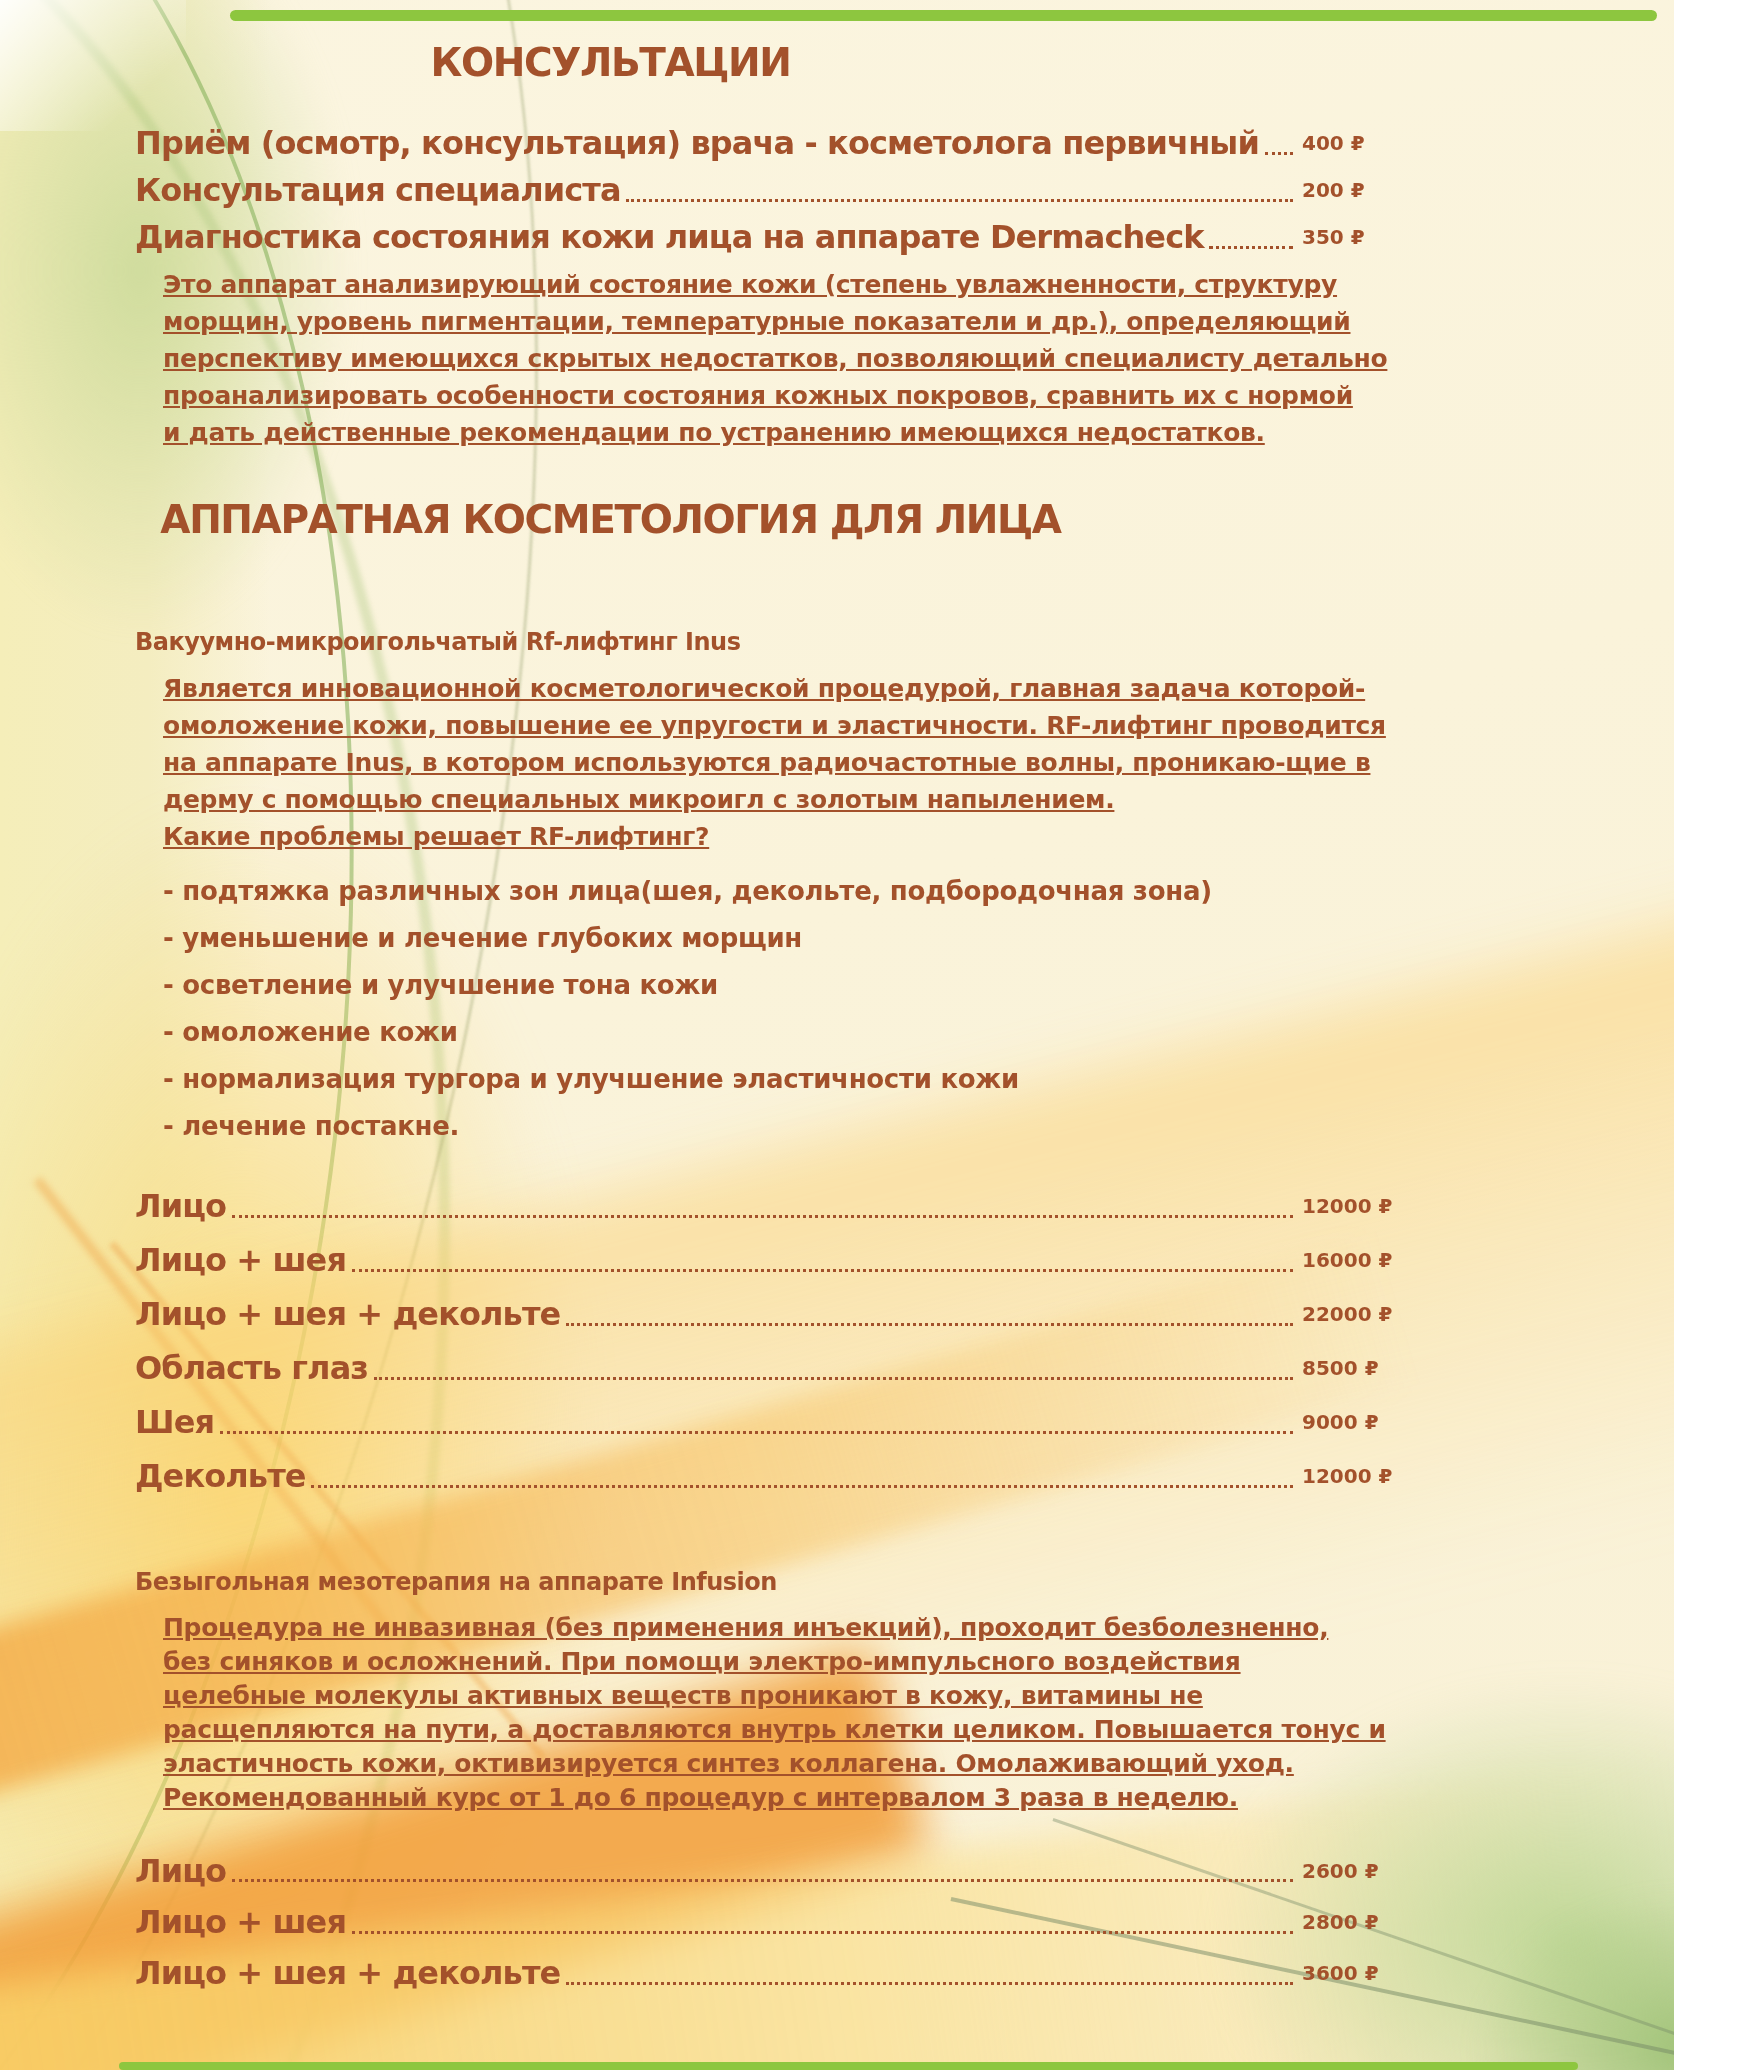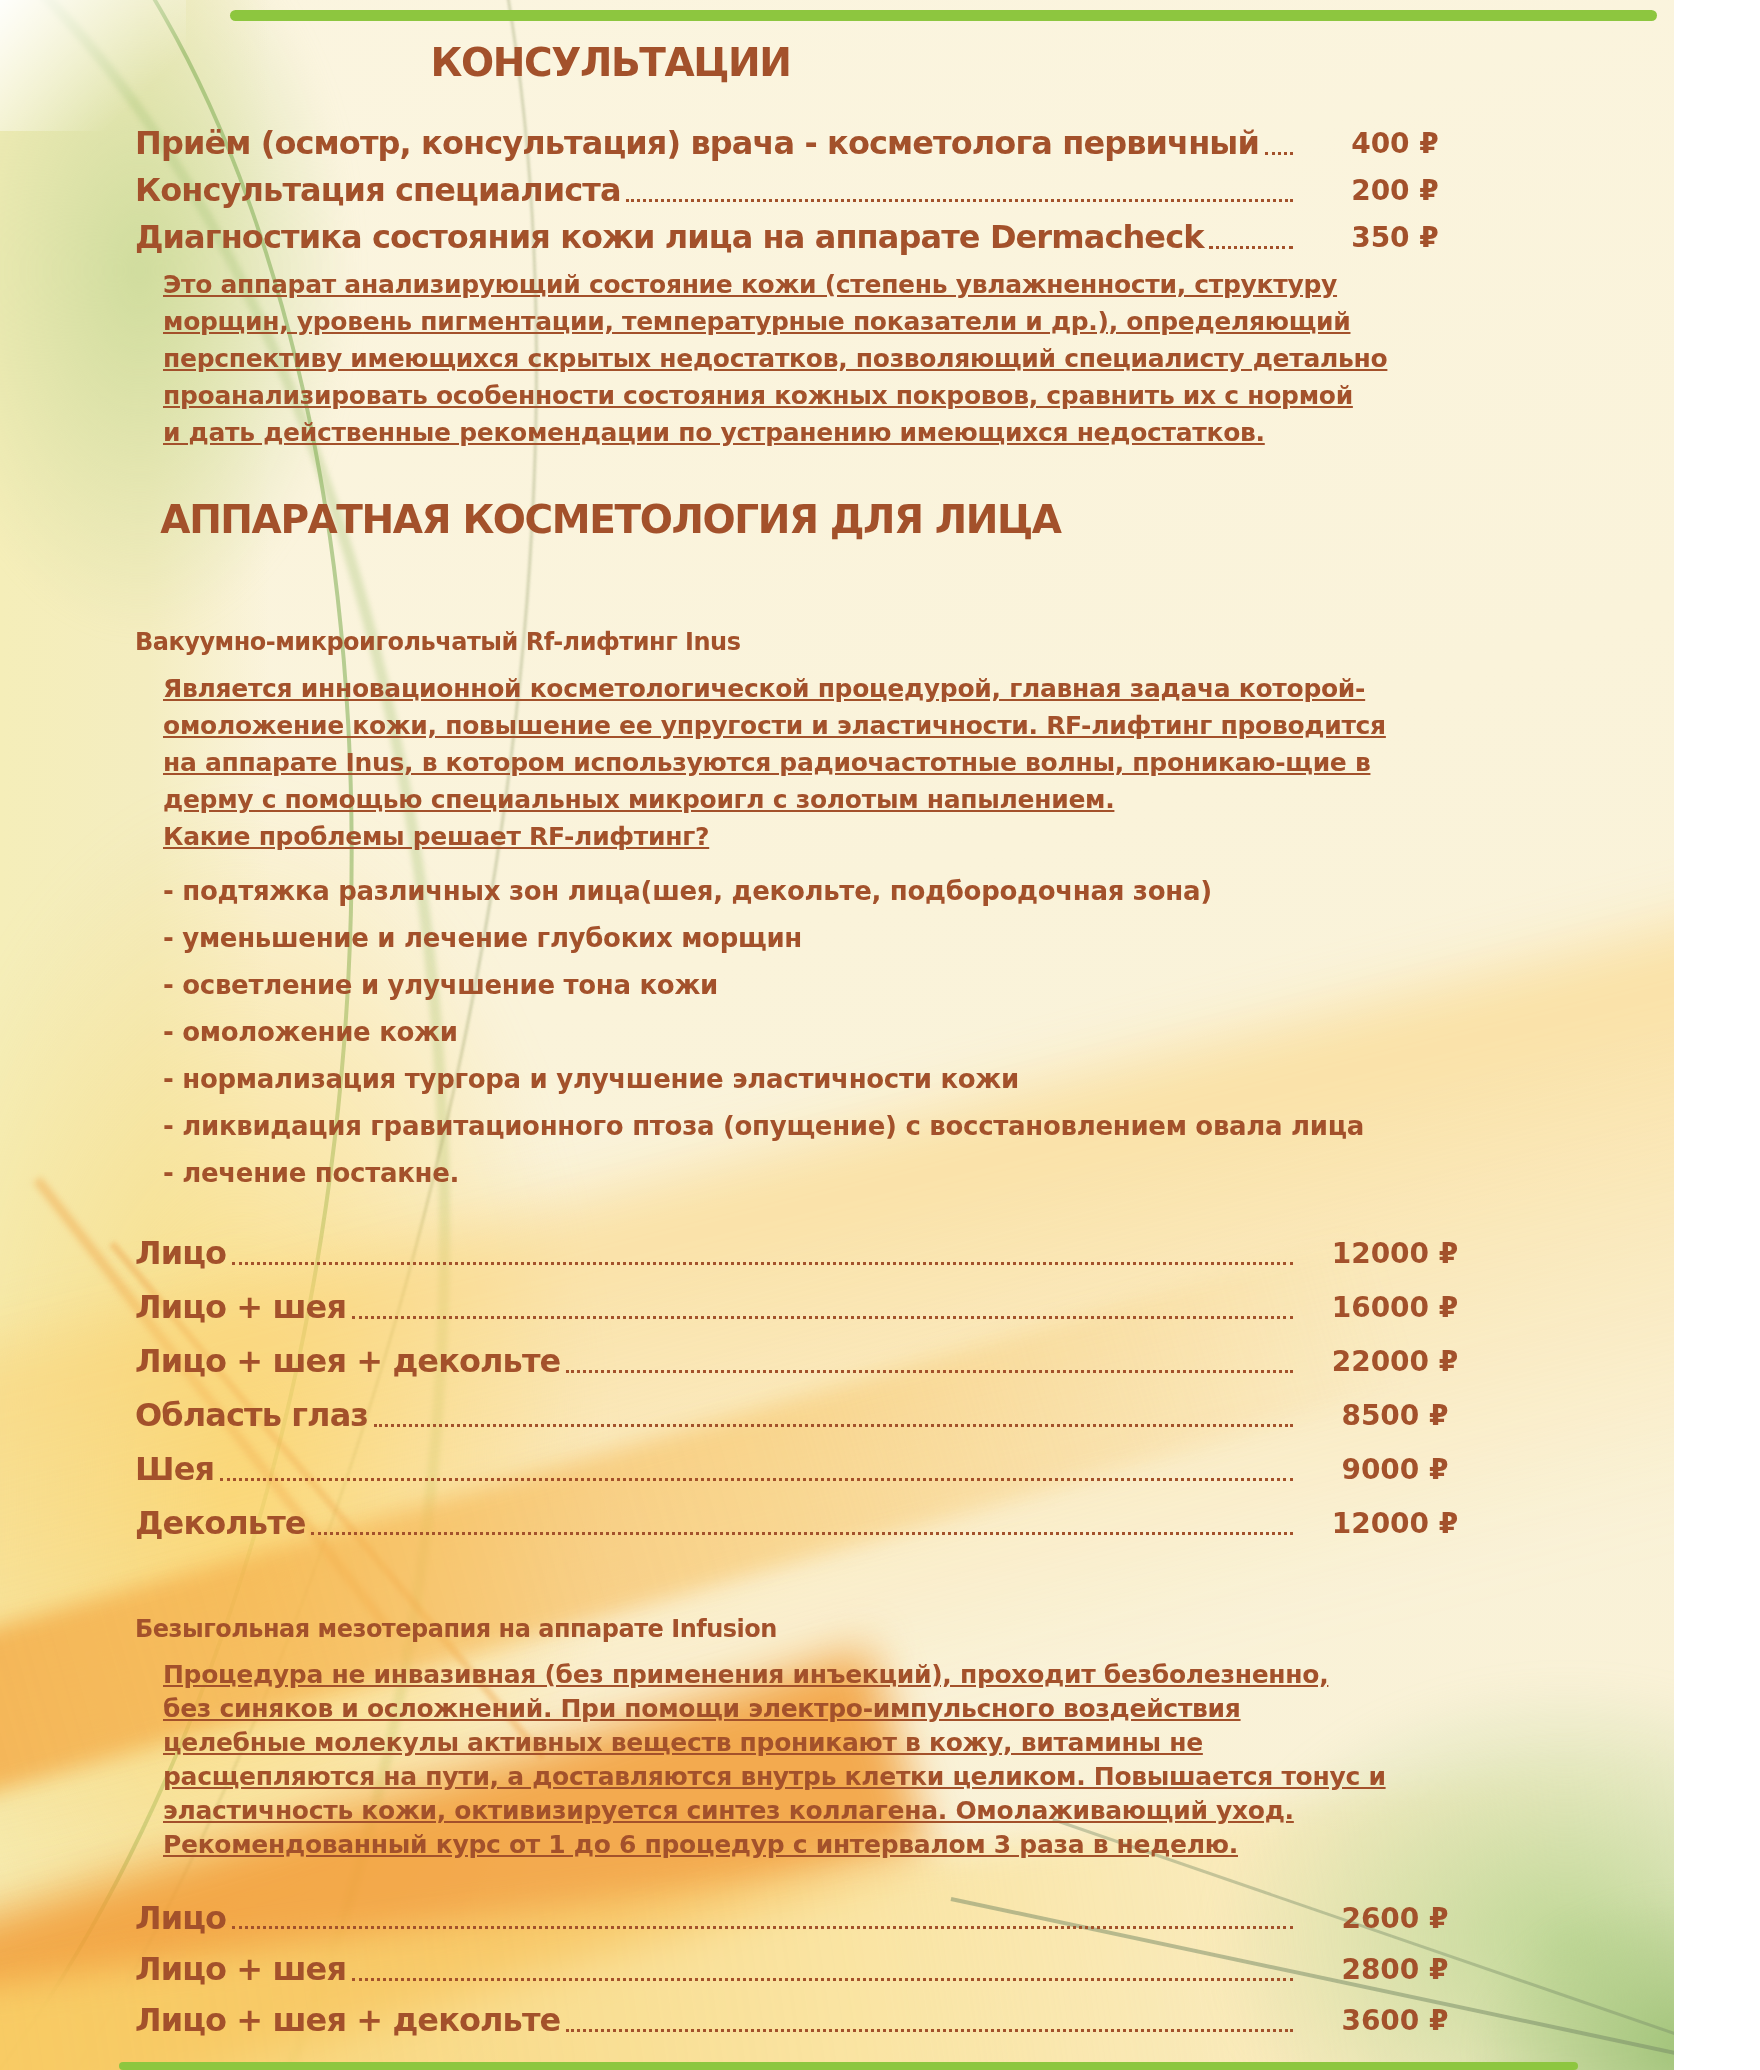--- a/index.html
+++ b/index.html
@@ -89,21 +89,21 @@
     letter-spacing: -1.4px; line-height: 48px; color: var(--brown);
   }
   .t1 { padding-top: 39px; }
   .t2 { padding-top: 45px; }
 
   .rows { margin-top: 35px; }
   .p-row { display:flex; align-items: flex-end; white-space: nowrap; margin-top: 36px; }
   .p-row .lbl { font-size: 32px; font-weight: bold; letter-spacing: -0.9px; line-height: 41px; }
   .p-row .dots { flex:1; min-width: 17px; margin: 0 9.3px 9.3px 5.6px;
     border-bottom: 3.7px dotted var(--brown); }
-  .p-row .price { min-width: 186px; text-align: center; font-size: 28px; font-weight: bold; line-height: 41px; }
+  .p-row .price { min-width: 186px; text-align: left; font-size: 20px; font-weight: bold; line-height: 41px; }
 
   .c-rows .p-row + .p-row { margin-top: 6px; }
 
   .note { margin: 7.5px 0 0 28px; }
   .note div, .desc div {
     font-size: 25px; font-weight: bold; letter-spacing: -0.3px;
     line-height: 37px; white-space: nowrap; text-decoration: underline;
   }
 
   h2.sub-title {
@@ -204,21 +204,20 @@
         <div>дерму с помощью специальных микроигл с золотым напылением.</div>
         <div class="question">Какие проблемы решает RF-лифтинг?</div>
       </div>
 
       <div class="bullets">
         <div>- подтяжка различных зон лица(шея, декольте, подбородочная зона)</div>
         <div>- уменьшение и лечение глубоких морщин</div>
         <div>- осветление и улучшение тона кожи</div>
         <div>- омоложение кожи</div>
         <div>- нормализация тургора и улучшение эластичности кожи</div>
-        <div>- ликвидация гравитационного птоза (опущение) с восстановлением овала лица</div>
         <div>- лечение постакне.</div>
       </div>
 
       <div class="rows big-rows">
         <div class="p-row">
           <span class="lbl">Лицо</span>
           <span class="dots"></span>
           <span class="price">12000 ₽</span>
         </div>
         <div class="p-row">

